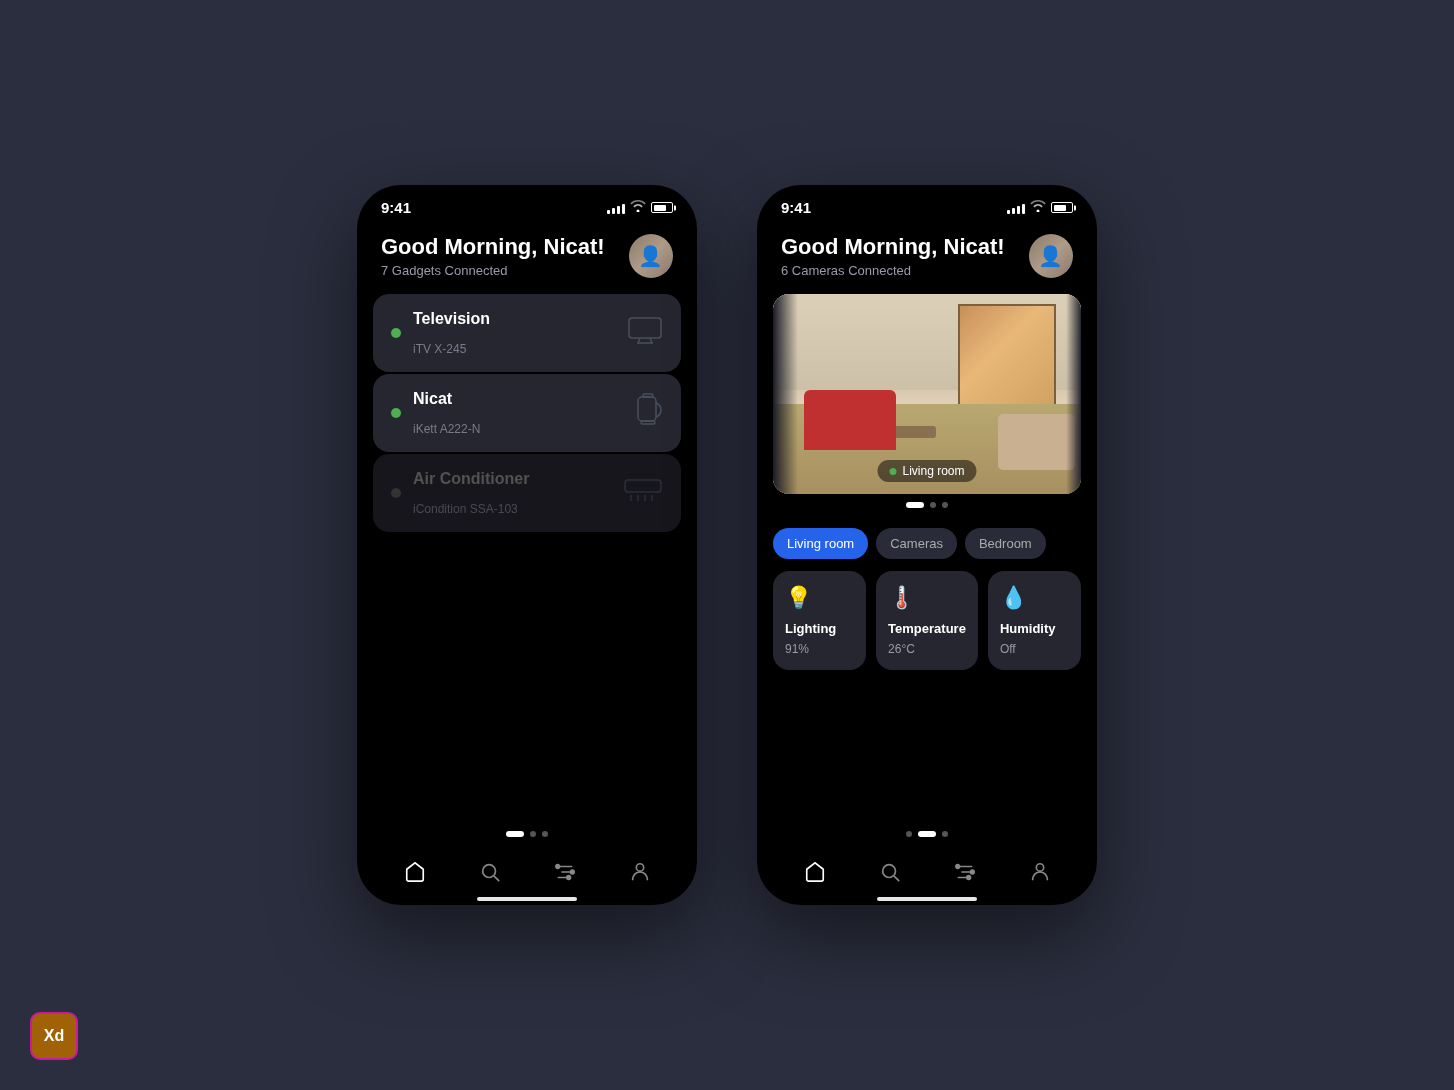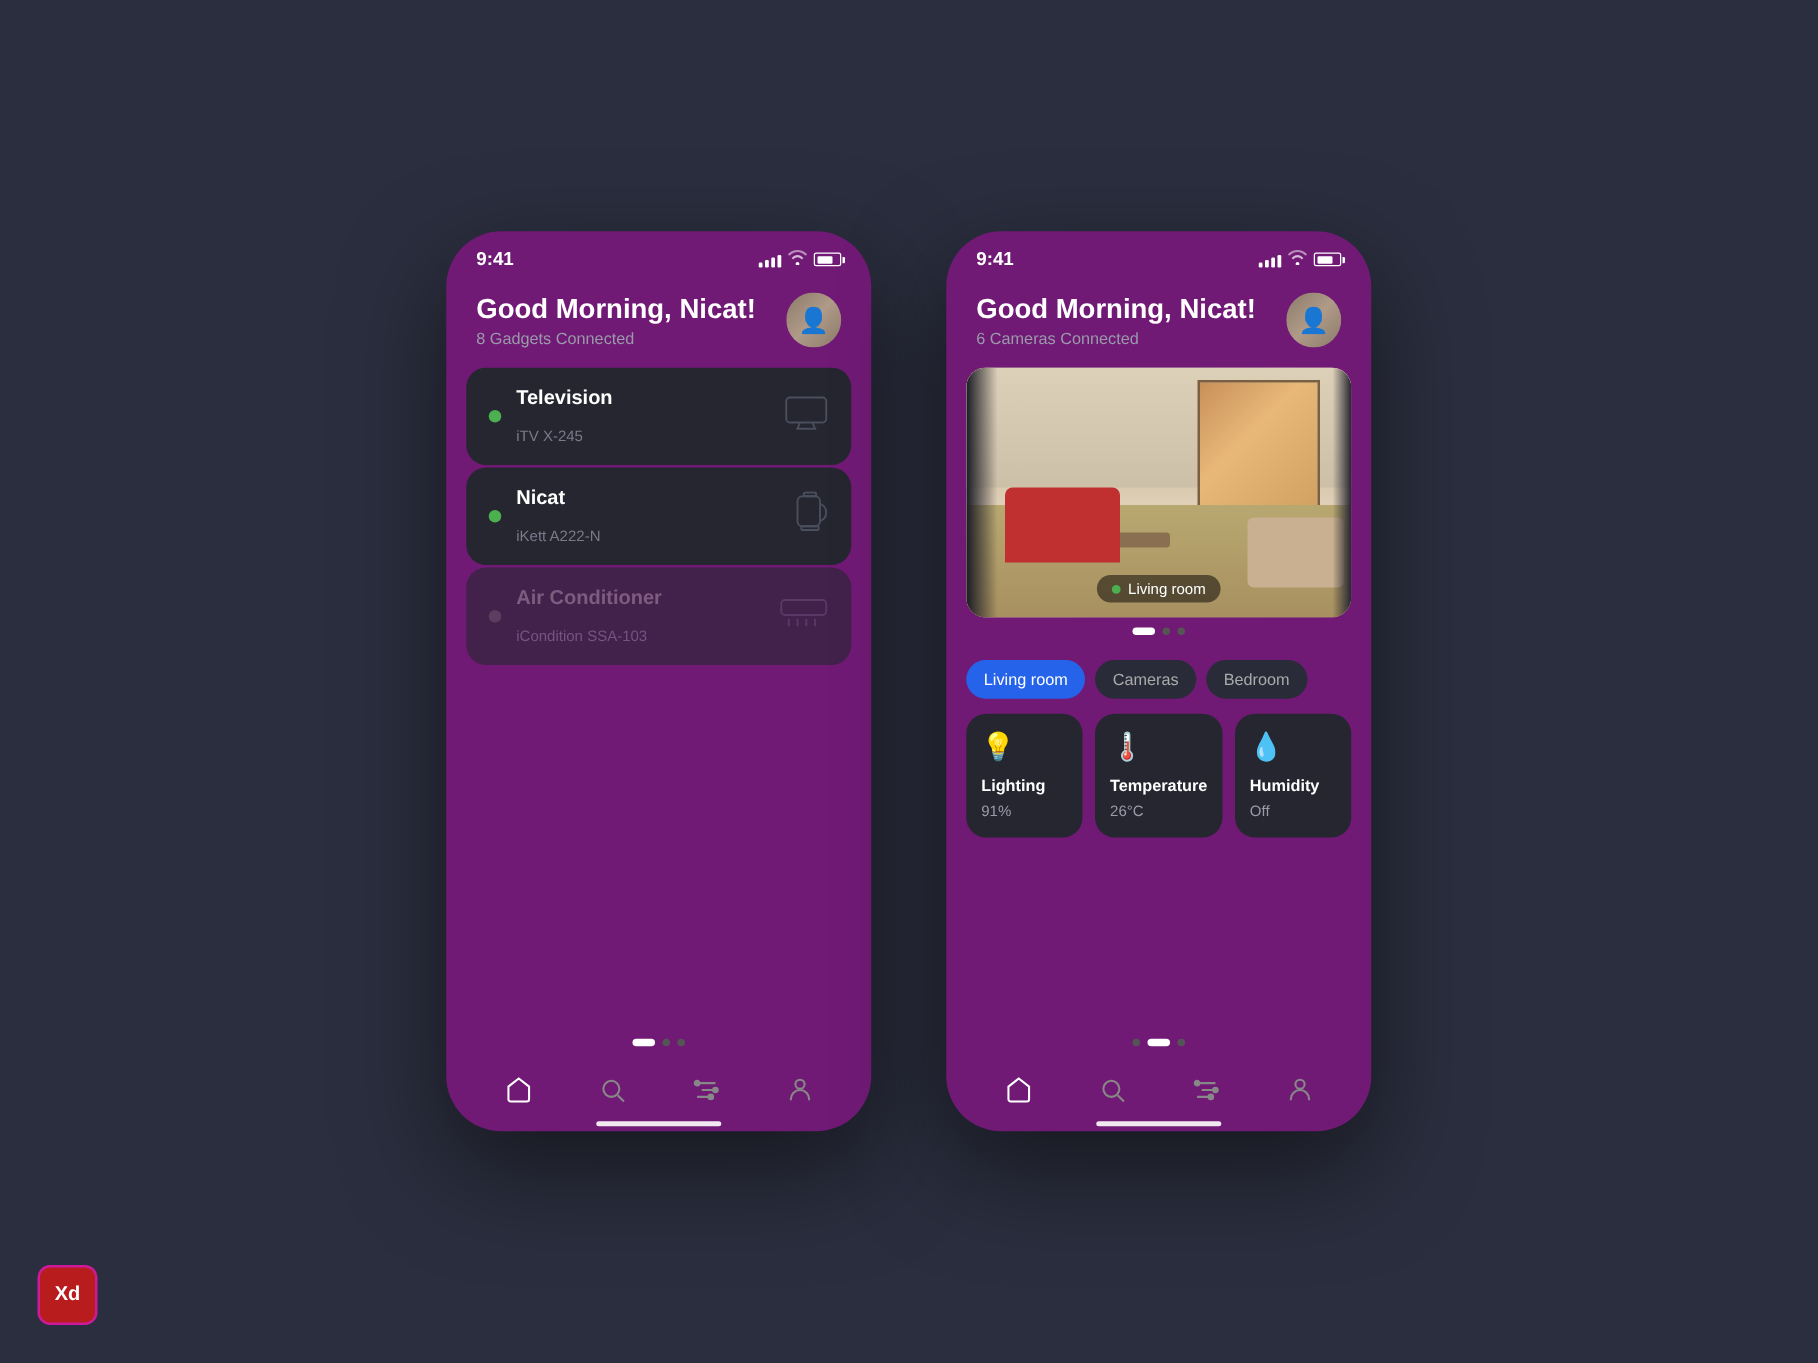--- a/index.html
+++ b/index.html
@@ -22,21 +22,21 @@
       align-items: center;
       justify-content: center;
       gap: 60px;
       position: relative;
     }
 
     
     .phone {
       width: 340px;
       height: 720px;
-      background: #701a75;
+      background: #000000;
       border-radius: 44px;
       overflow: hidden;
       position: relative;
       box-shadow: 0 30px 80px rgba(0,0,0,0.5);
       display: flex;
       flex-direction: column;
     }
 
     
     .status-bar {
@@ -361,21 +361,21 @@
       font-size: 12px;
     }
 
     
     .xd-badge {
       position: absolute;
       bottom: 30px;
       left: 30px;
       width: 48px;
       height: 48px;
-      background: #b91c1c;
+      background: #a16207;
       border-radius: 10px;
       display: flex;
       align-items: center;
       justify-content: center;
       color: #fff;
       font-size: 16px;
       font-weight: 700;
       border: 2px solid #cc1a9a;
     }
   </style>
@@ -404,21 +404,21 @@
         </span>
         <div class="battery-icon">
           <div class="battery-fill"></div>
         </div>
       </div>
     </div>
 
     <div class="phone-header">
       <div>
         <div class="greeting-title">Good Morning, Nicat!</div>
-        <div class="greeting-sub">8 Gadgets Connected</div>
+        <div class="greeting-sub">7 Gadgets Connected</div>
       </div>
       <div class="avatar">
         <div class="avatar-img">👤</div>
       </div>
     </div>
 
     <div class="device-list">
 
       <div class="device-item">
         <div class="device-left">

